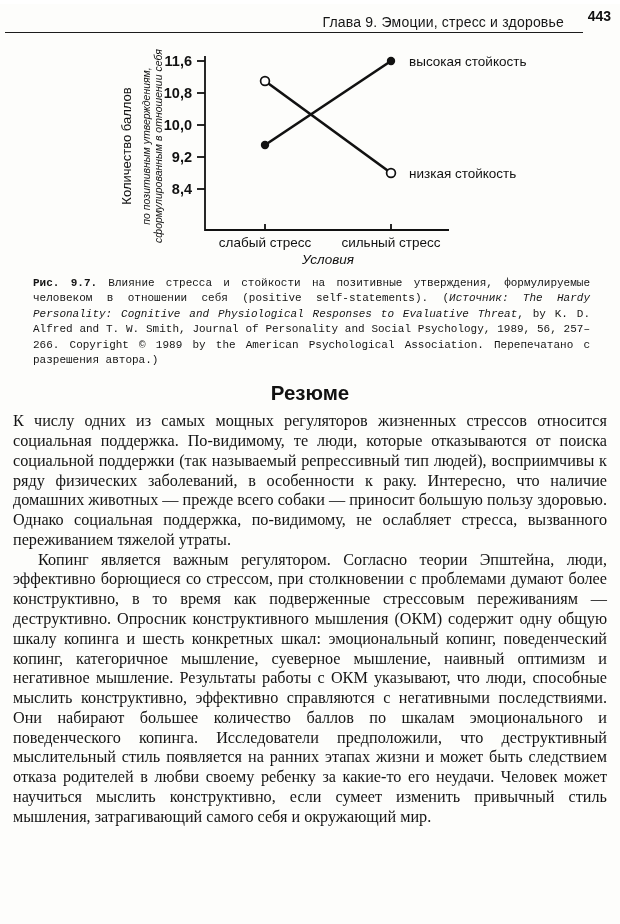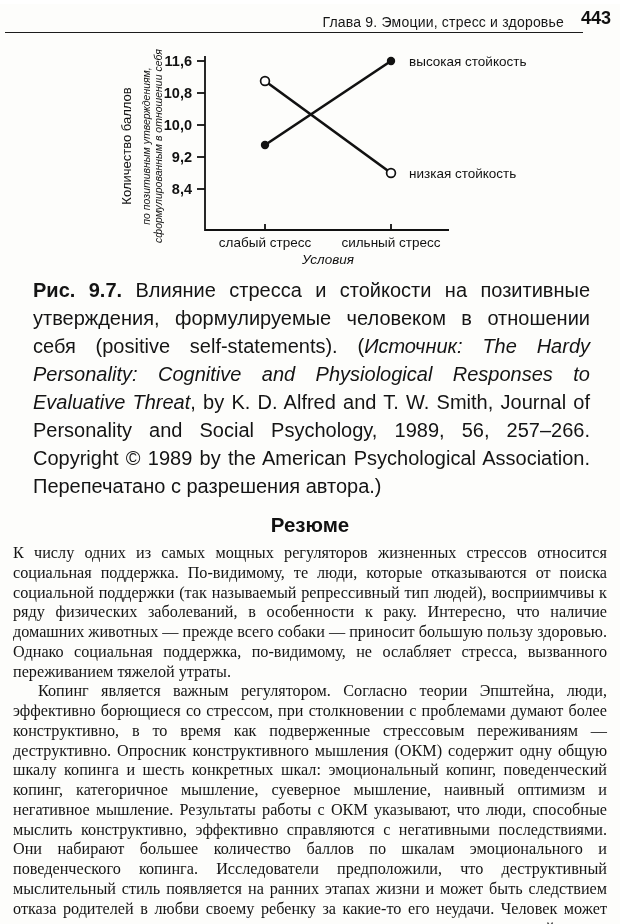--- a/index.html
+++ b/index.html
@@ -16,33 +16,33 @@
   
   .header { position: relative; height: 30px; margin-top: 6px; }
   .running-head {
     position: absolute; right: 56px; top: 4px;
     font-family: "Liberation Sans", sans-serif;
     font-size: 14px; letter-spacing: 0.2px; color: #161616;
   }
   .page-number {
     position: absolute; right: 9px; top: -2px;
     font-family: "Liberation Sans", sans-serif;
-    font-weight: bold; font-size: 18px; color: #111;
+    font-weight: bold; font-size: 14px; color: #111;
   }
   .header-rule {
     position: absolute; left: 5px; top: 22px; width: 578px;
     border-top: 1.8px solid #1c1c1c; height: 0;
   }
   
   figure { margin: 6px 0 0 0; padding: 0; }
   .chart-svg { display: block; margin-left: 97px; }
   figcaption {
     margin: 4px 30px 0 33px;
-    font-family: Liberation Sans, sans-serif;
-    font-size: 20px; line-height: 1.40; text-align: justify; color: #141414;
+    font-family: Liberation Mono, monospace;
+    font-size: 11px; line-height: 1.40; text-align: justify; color: #141414;
   }
   figcaption .cap-label { font-weight: bold; }
   figcaption .cap-italic { font-style: italic; }
   
   .bodytext {
     margin: 0 13px;
     font-size: 16.2px; line-height: 1.22; text-align: justify; color: #141414;
   }
   .p-first { margin-top: 20px; }
   .summary-heading {

